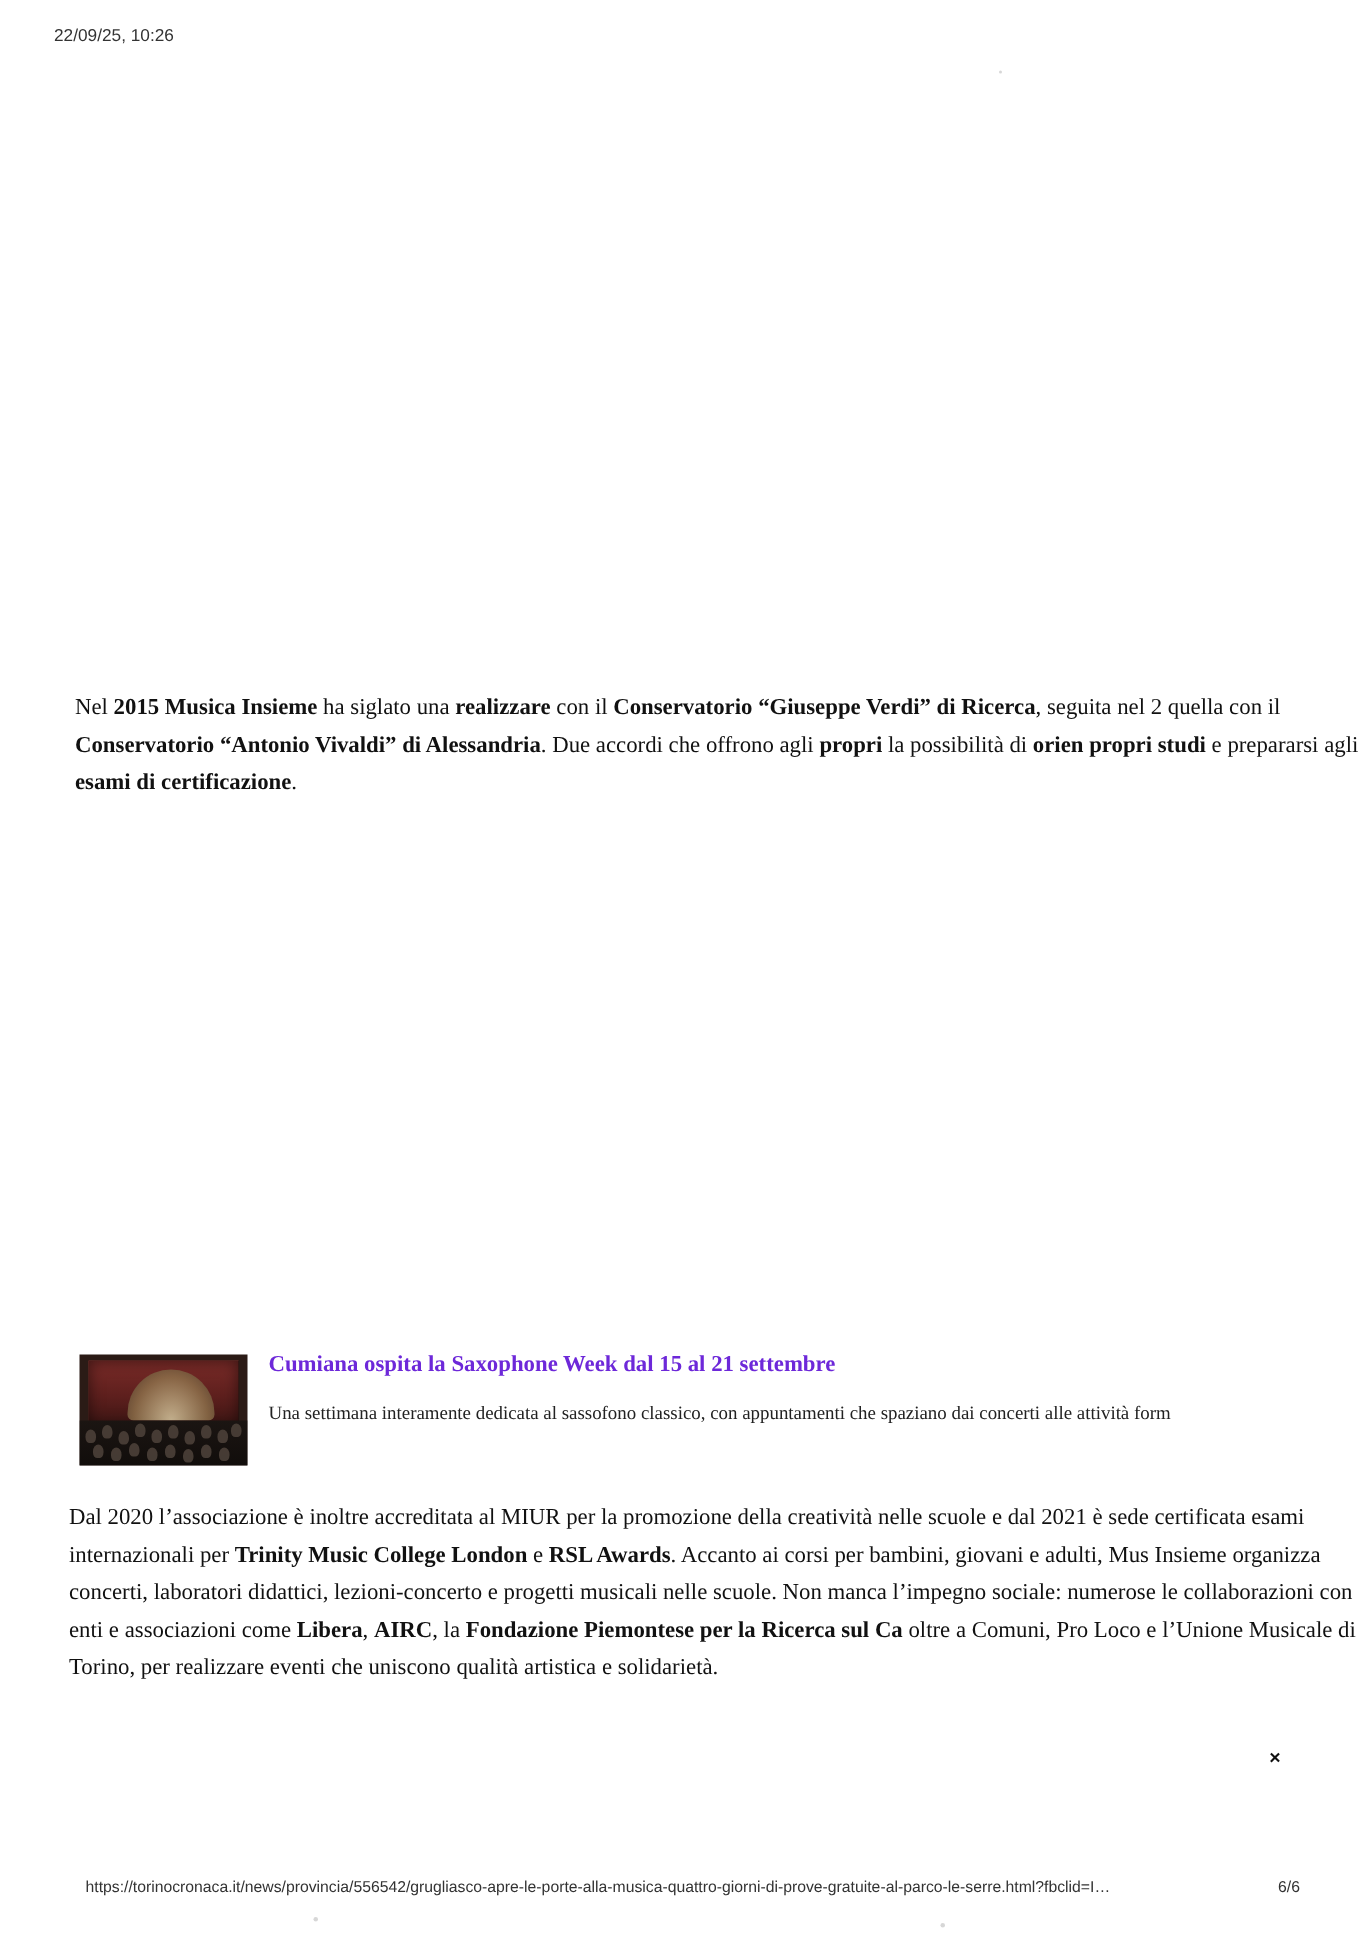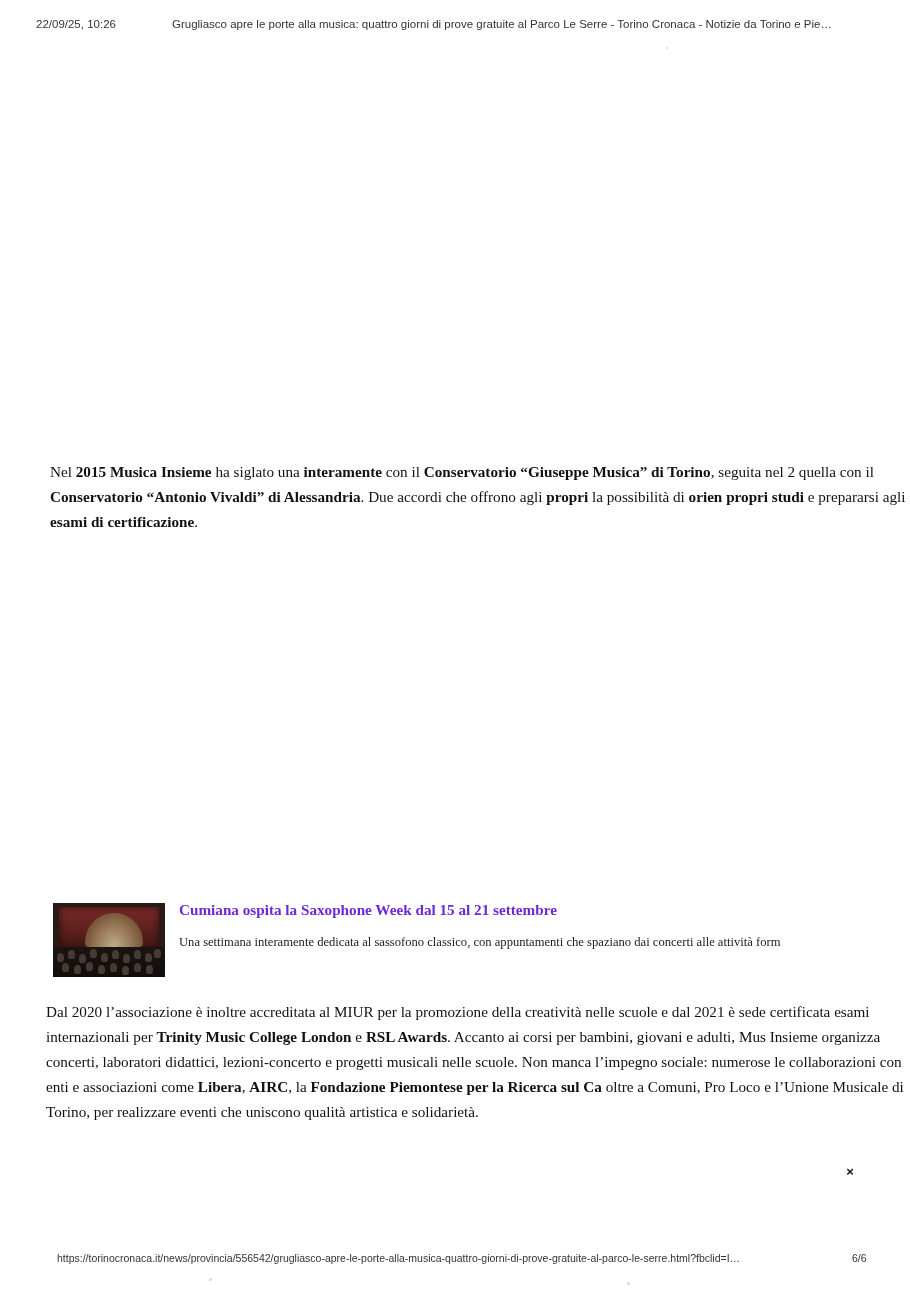--- a/index.html
+++ b/index.html
@@ -192,24 +192,23 @@
     background: #c9c9c9;
     border-radius: 50%;
     opacity: .75;
   }
 </style>
 </head>
 <body>
 
 <div class="print-header">
   <span class="ph-date">22/09/25, 10:26</span>
-  <span class="ph-title">Grugliasco apre le porte alla musica: quattro giorni di prove gratuite al Parco Le Serre - Torino Cronaca - Notizie da Torino e Pie…</span>
 </div>
 
-<div class="para" id="para-convenzione">Nel <b>2015 Musica Insieme</b> ha siglato una <b>interamente</b> con il <b>Conservatorio “Giuseppe Musica” di Torino</b>, seguita nel 2 quella con il <b>Conservatorio “Antonio Vivaldi” di Alessandria</b>. Due accordi che offrono agli <b>propri</b> la possibilità di <b>orien</b> <b>propri studi</b> e prepararsi agli <b>esami di certificazione</b>.</div>
+<div class="para" id="para-convenzione">Nel <b>2015 Musica Insieme</b> ha siglato una <b>realizzare</b> con il <b>Conservatorio “Giuseppe Verdi” di Ricerca</b>, seguita nel 2 quella con il <b>Conservatorio “Antonio Vivaldi” di Alessandria</b>. Due accordi che offrono agli <b>propri</b> la possibilità di <b>orien</b> <b>propri studi</b> e prepararsi agli <b>esami di certificazione</b>.</div>
 
 <div class="article-card">
   <div class="article-thumb">
     <div class="thumb-stage">
       <div class="thumb-arch"></div>
     </div>
     <div class="thumb-crowd">
       <i style="left:4px;  top:6px;"></i>
         <i style="left:15px; top:3px;"></i>
       <i style="left:26px; top:7px;"></i>

